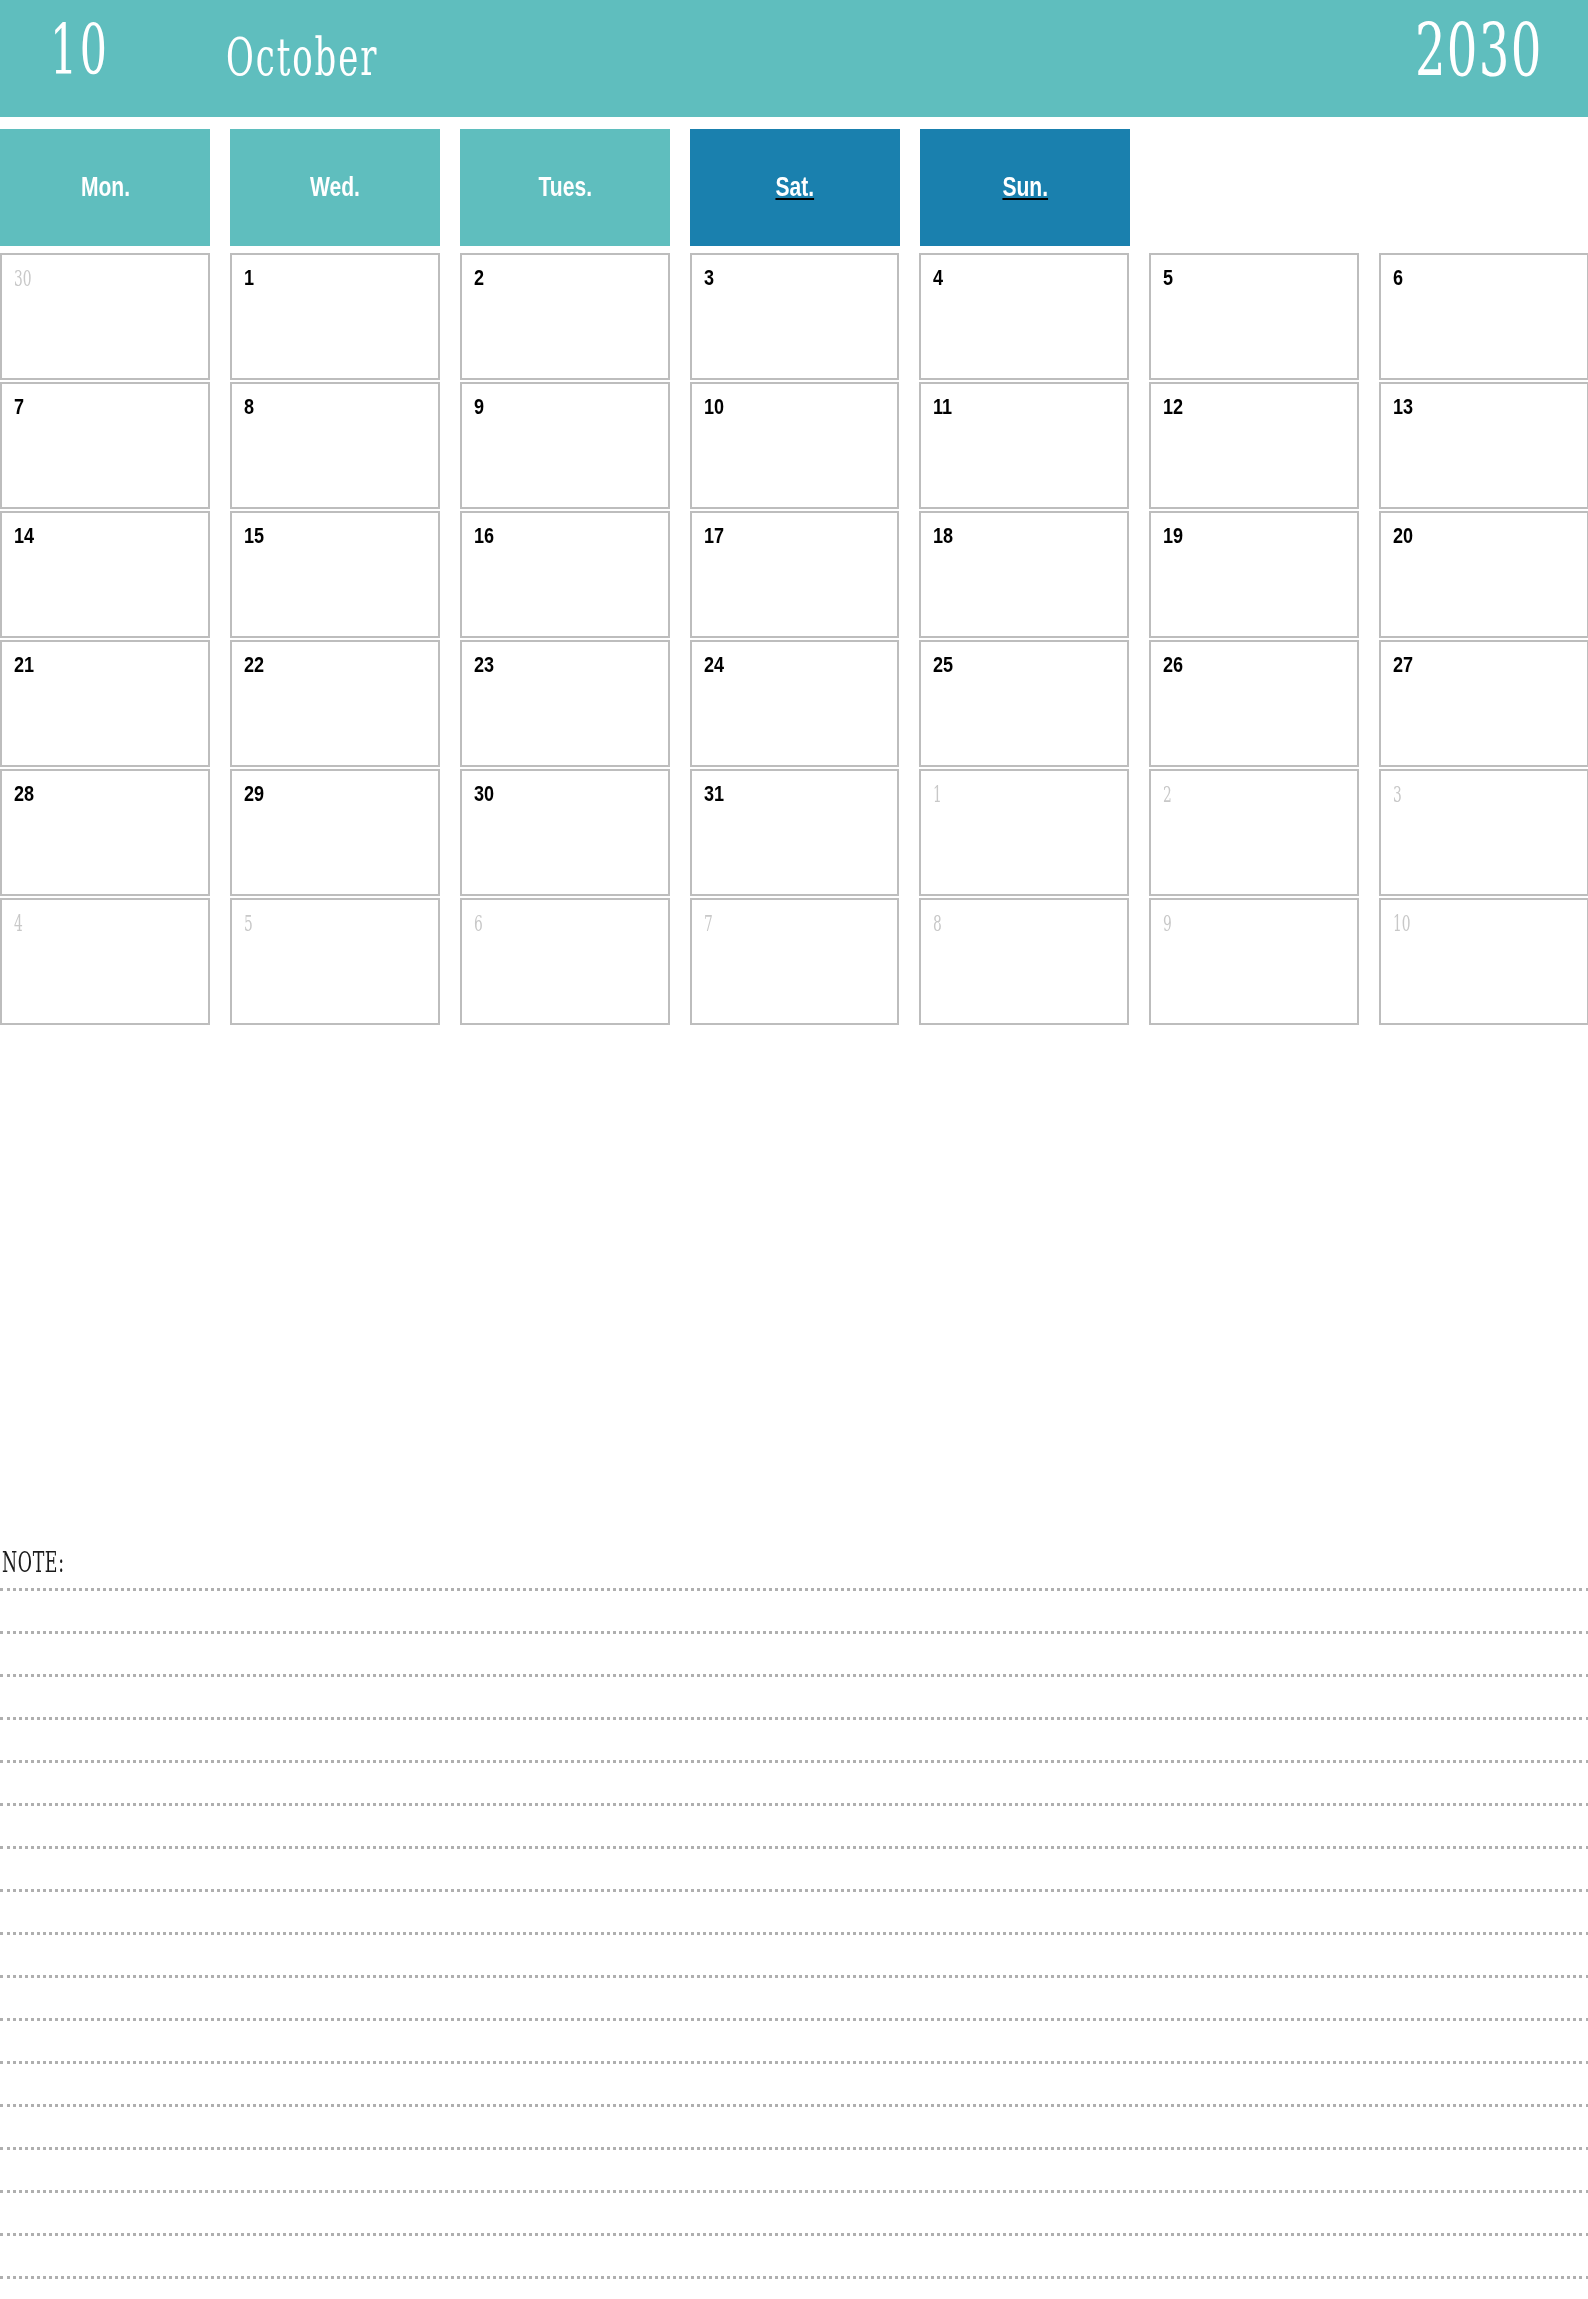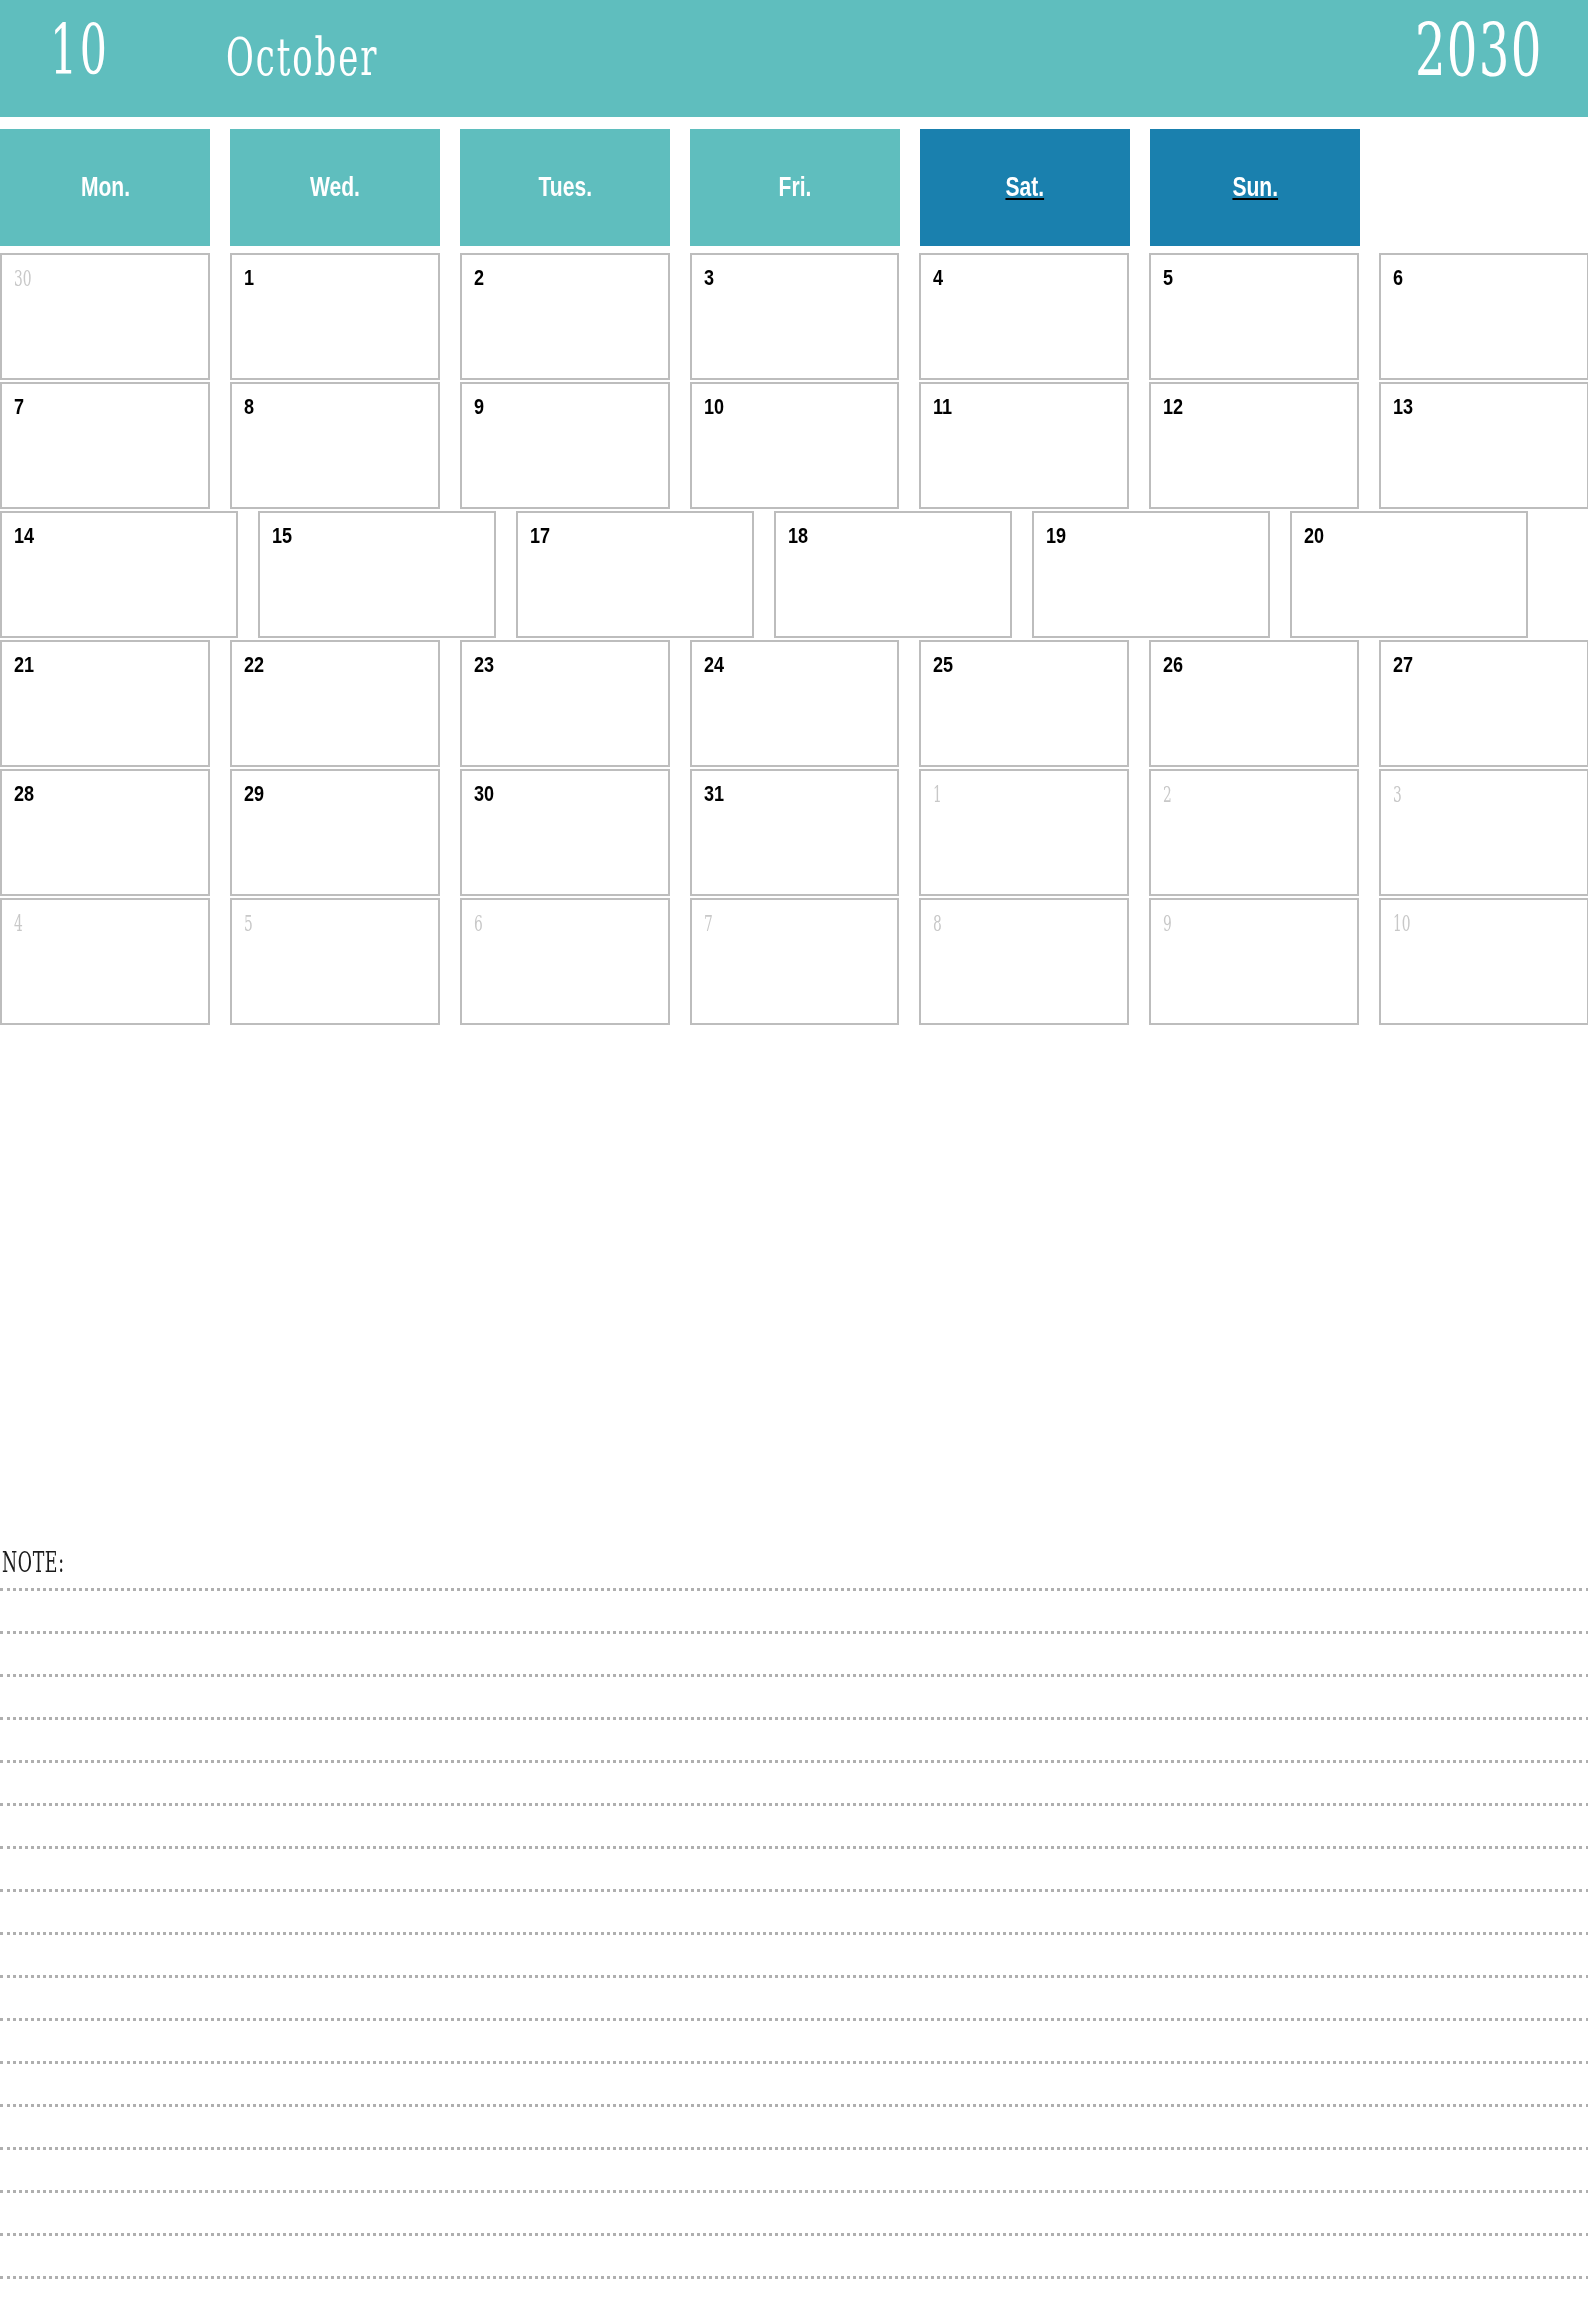--- a/index.html
+++ b/index.html
@@ -179,23 +179,20 @@
   <div class="grid-row dow-row" id="dow-row">
       <div class="dow-cell">
         <span class="dow-label">Mon.</span>
       </div>
       <div class="dow-cell">
         <span class="dow-label">Wed.</span>
       </div>
       <div class="dow-cell">
         <span class="dow-label">Tues.</span>
       </div>
-      <div class="dow-cell">
-        <span class="dow-label">Fri.</span>
-      </div>
       <div class="dow-cell weekend">
         <span class="dow-label">Sat.</span>
       </div>
       <div class="dow-cell weekend">
         <span class="dow-label">Sun.</span>
       </div>
     </div>
   <div id="weeks-container">
       <div class="grid-row date-row">
         <div class="date-cell">
@@ -242,20 +239,23 @@
         <div class="date-cell">
           <div class="date-num">13</div>
         </div>
       </div>
       <div class="grid-row date-row">
         <div class="date-cell">
           <div class="date-num">14</div>
         </div>
         <div class="date-cell">
           <div class="date-num">15</div>
+        </div>
+        <div class="date-cell">
+          <div class="date-num">16</div>
         </div>
         <div class="date-cell">
           <div class="date-num">17</div>
         </div>
         <div class="date-cell">
           <div class="date-num">18</div>
         </div>
         <div class="date-cell">
           <div class="date-num">19</div>
         </div>

